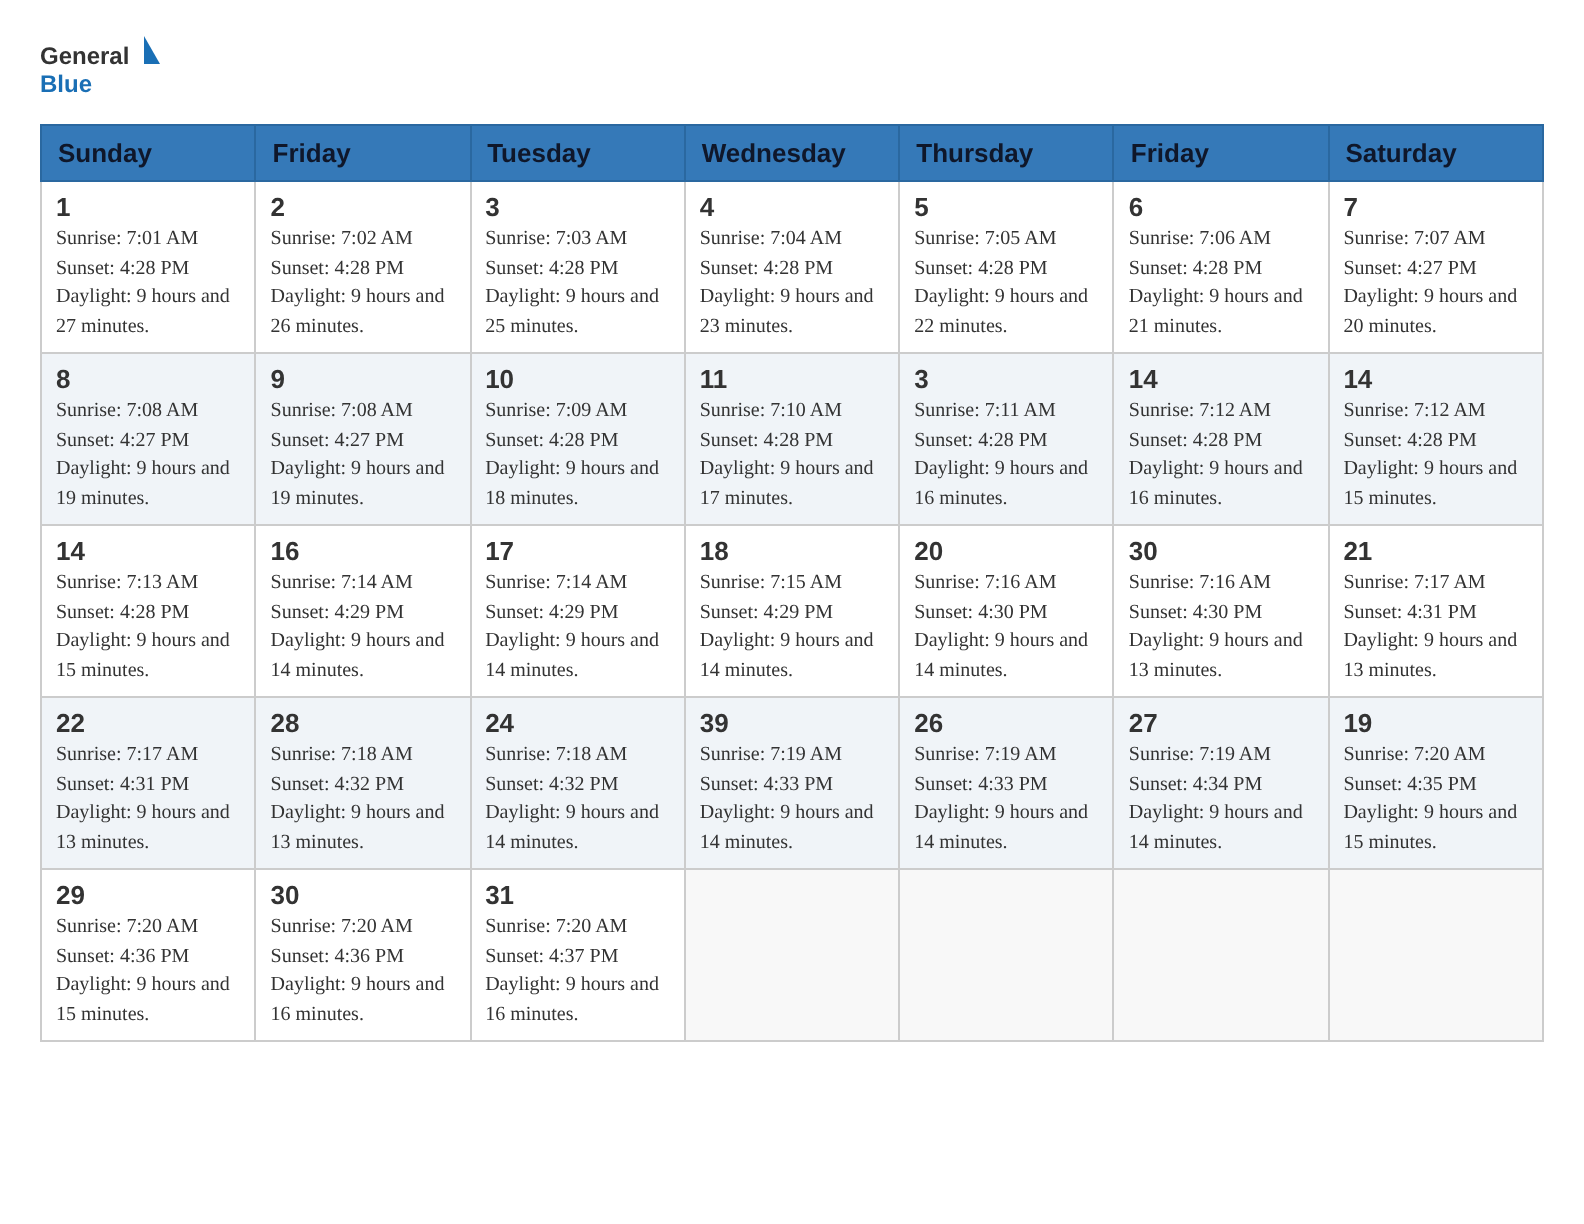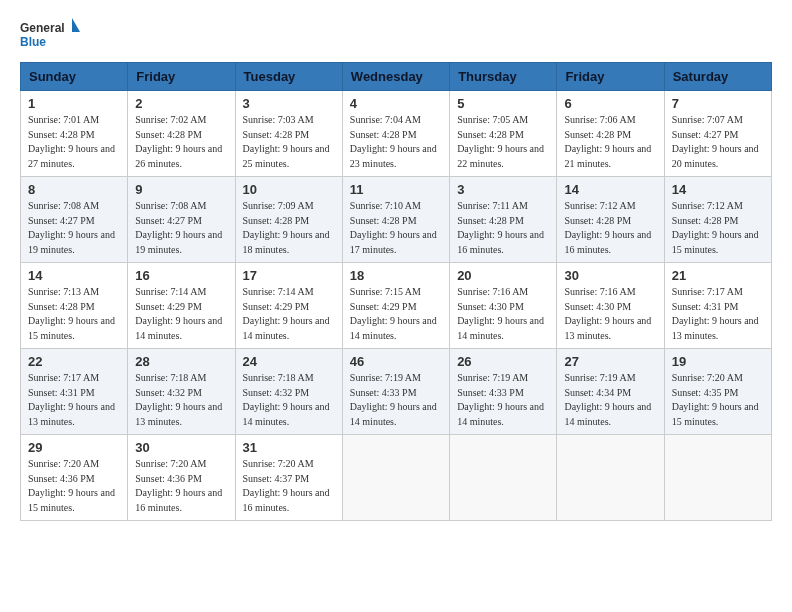--- a/index.html
+++ b/index.html
@@ -199,21 +199,21 @@
         </td>
         <td>
           <span class="day-number">28</span>
           <div class="day-info">Sunrise: 7:18 AM<br>Sunset: 4:32 PM<br>Daylight: 9 hours and 13 minutes.</div>
         </td>
         <td>
           <span class="day-number">24</span>
           <div class="day-info">Sunrise: 7:18 AM<br>Sunset: 4:32 PM<br>Daylight: 9 hours and 14 minutes.</div>
         </td>
         <td>
-          <span class="day-number">46</span>
+          <span class="day-number">39</span>
           <div class="day-info">Sunrise: 7:19 AM<br>Sunset: 4:33 PM<br>Daylight: 9 hours and 14 minutes.</div>
         </td>
         <td>
           <span class="day-number">26</span>
           <div class="day-info">Sunrise: 7:19 AM<br>Sunset: 4:33 PM<br>Daylight: 9 hours and 14 minutes.</div>
         </td>
         <td>
           <span class="day-number">27</span>
           <div class="day-info">Sunrise: 7:19 AM<br>Sunset: 4:34 PM<br>Daylight: 9 hours and 14 minutes.</div>
         </td>

